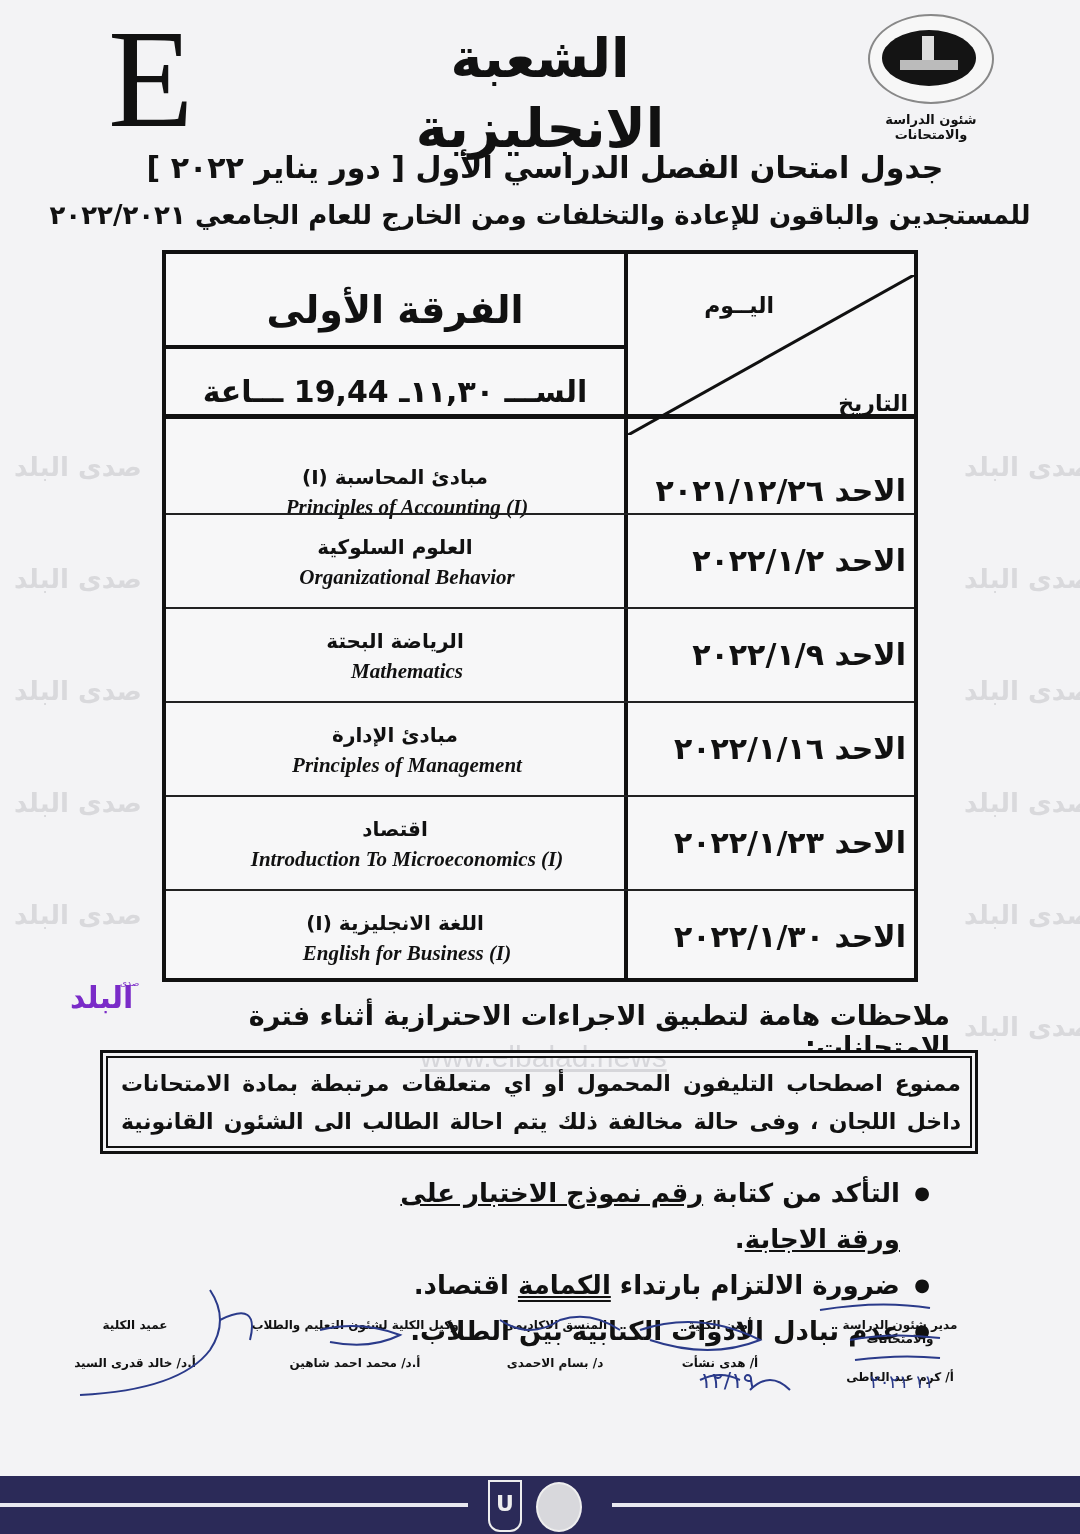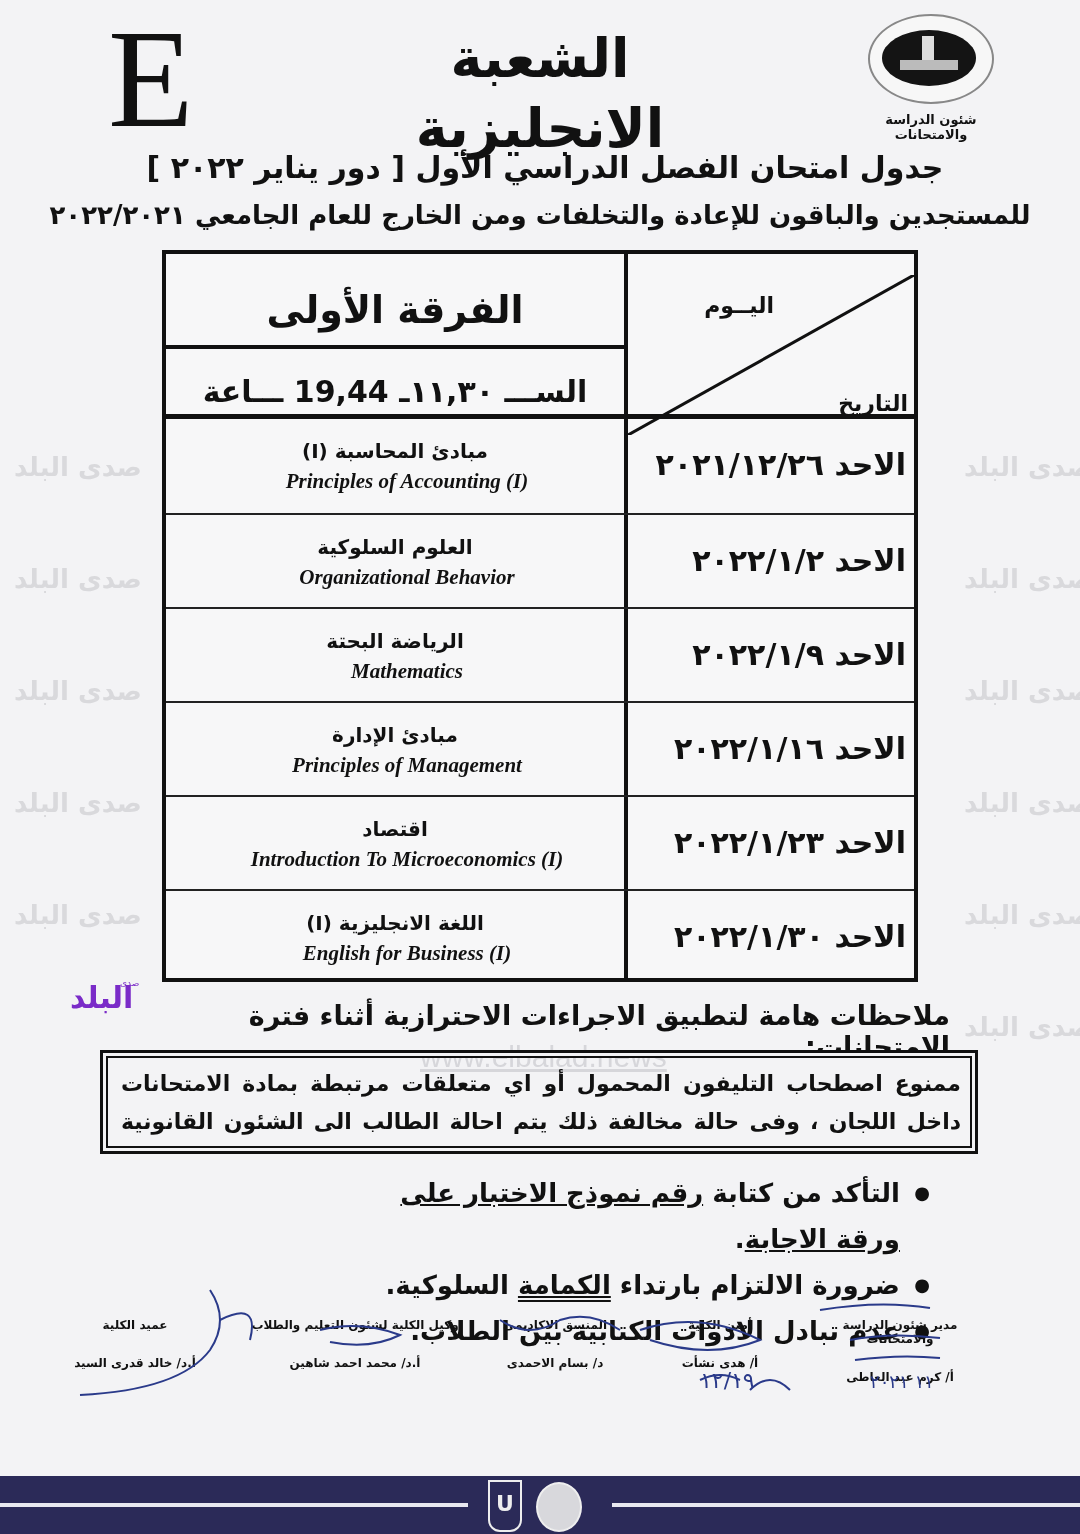--- a/index.html
+++ b/index.html
@@ -41,21 +41,21 @@
   .hdr-cell { position:absolute; box-sizing:border-box;margin-top:21px; }
   .hdr-year { left:0; top:0; width:458px; height:74px; border-bottom:4px solid #111; text-align:center; font-size:38px; font-weight:bold; line-height:70px; }
   .hdr-time { left:0; top:74px; width:458px; height:86px; text-align:center; font-size:30px; font-weight:bold; line-height:86px; }
   .hdr-sep { position:absolute; left:0; right:0; top:160px; height:5px; background:#111; }
   .hdr-day { left:462px; top:0; width:286px; height:160px; overflow:hidden; }
   .hdr-day .lbl-day { position:absolute; right:140px; top:18px; font-size:22px; font-weight:bold; }
   .hdr-day .lbl-date { position:absolute; right:6px; top:116px; font-size:22px; font-weight:bold; }
   .diag { position:absolute; left:0; top:0; width:286px; height:160px; }
 
   .row { position:absolute; left:0; right:0; height:94px; box-sizing:border-box; border-top:2px solid #222; }
-  .row.first { border-top:none; }
+  .row.first { border-top:none;margin-top:26px; }
   .row .subj { position:absolute; left:0; width:458px; top:0; bottom:0; text-align:center; }
   .row .subj .ar { font-size:20px; font-weight:bold; margin-top:20px; }
   .row .subj .en { font-family:"Liberation Serif", serif; font-style:italic; font-weight:bold; font-size:21px; margin-top:6px;padding-left:24px; }
   .row .date { position:absolute; left:462px; right:0; top:0; bottom:0; text-align:right; padding-right:8px; font-size:30px; font-weight:bold; line-height:92px; direction:rtl; }
 
   .notes-heading { left:110px; top:1000px; width:840px; text-align:right; font-size:27px; font-weight:bold; direction:rtl; }
   .notice-box { left:100px; top:1050px; width:878px; height:104px; border:3px solid #111; box-sizing:border-box; box-shadow:inset 0 0 0 3px #f3f3f5, inset 0 0 0 5px #111; }
   .notice-text { position:absolute; left:18px; right:14px; top:12px; font-size:22px; font-weight:bold; line-height:38px; text-align:justify; direction:rtl; text-align-last:justify; }
 
   .bullets { left:340px; top:1170px; width:590px; direction:rtl; }
@@ -164,21 +164,21 @@
 <div class="abs brand-logo">البلد</div>
 <div class="abs brand-small">صدى</div>
 
 <div class="abs notes-heading">ملاحظات هامة لتطبيق الاجراءات الاحترازية أثناء فترة الامتحانات:</div>
 <div class="abs notice-box">
   <div class="notice-text">ممنوع اصطحاب التليفون المحمول أو اي متعلقات مرتبطة بمادة الامتحانات داخل اللجان ، وفى حالة مخالفة ذلك يتم احالة الطالب الى الشئون القانونية</div>
 </div>
 
 <ul class="abs bullets" style="margin:0;padding:0;">
   <li><span>التأكد من كتابة </span><span class="u">رقم نموذج الاختبار على ورقة الاجابة</span><span>.</span></li>
-  <li><span>ضرورة الالتزام بارتداء </span><span class="u" style="text-decoration-style:double;">الكمامة</span><span> السلوكية.</span></li>
+  <li><span>ضرورة الالتزام بارتداء </span><span class="u" style="text-decoration-style:double;">الكمامة</span><span> اقتصاد.</span></li>
   <li><span>عدم تبادل الادوات الكتابية بين الطلاب</span><span class="u"></span><span>.</span></li>
 </ul>
 
 <div class="sig" style="left:810px;top:1318px;width:180px;">
   <div class="role">مدير شئون الدراسة والامتحانات</div>
   <div>أ/ كرم عبد العاطى</div>
 </div>
 <div class="sig" style="left:660px;top:1318px;width:120px;">
   <div class="role">أمين الكلية</div>
   <div>أ/ هدى نشأت</div>

